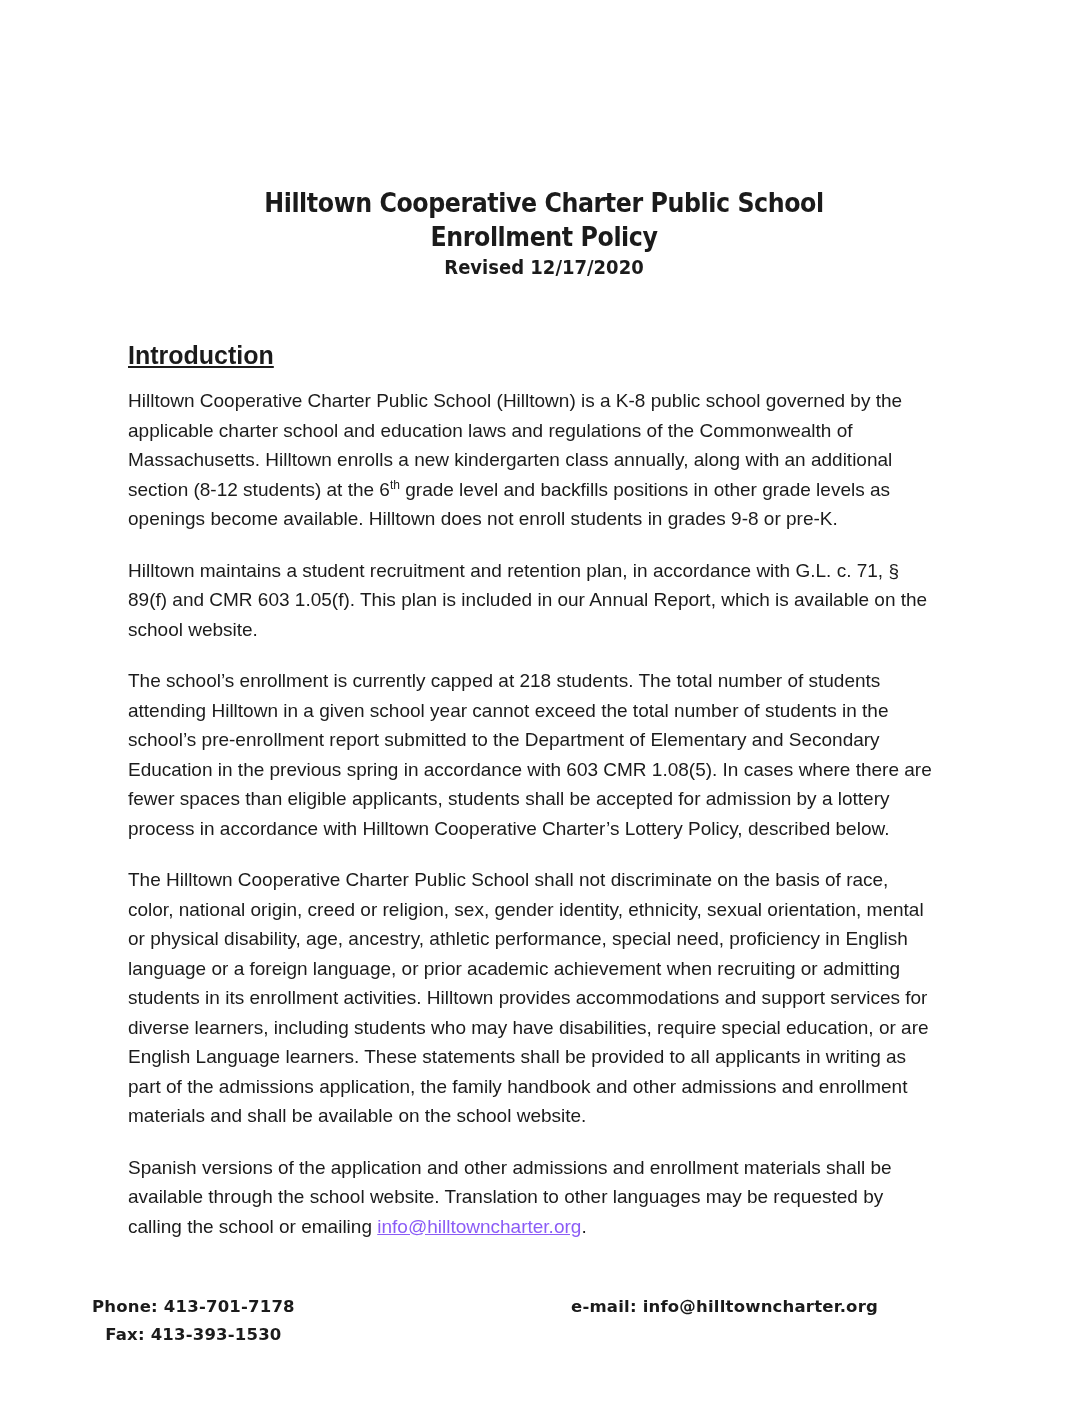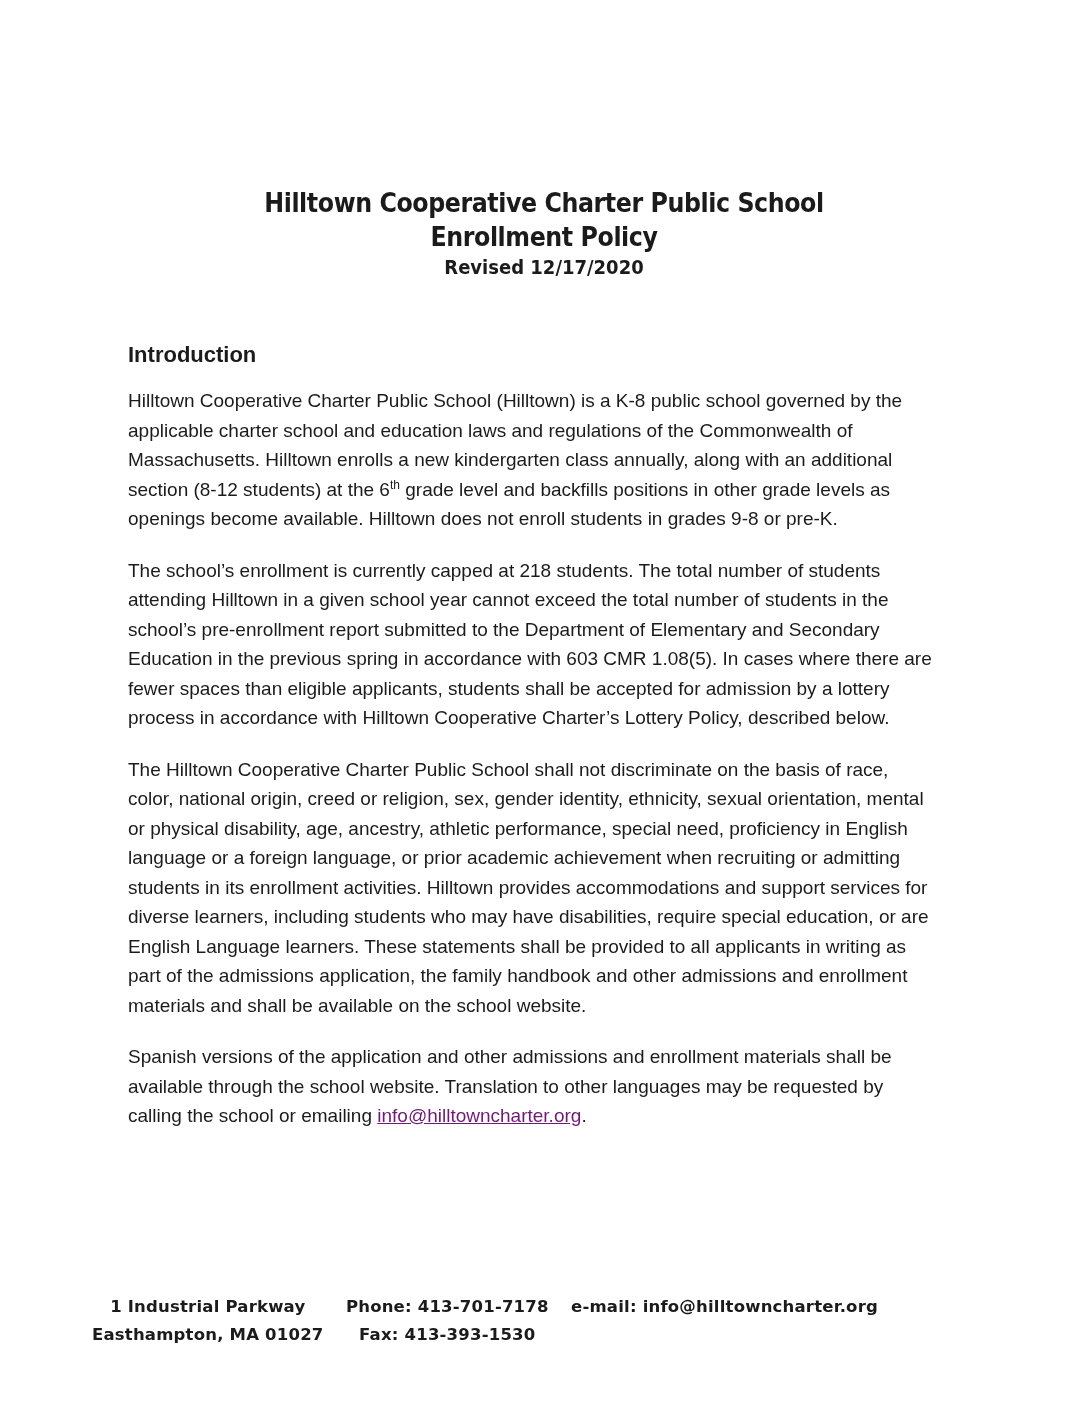--- a/index.html
+++ b/index.html
@@ -40,38 +40,39 @@
   }
   .content {
     position: absolute;
     left: 128px;
     top: 340px;
     width: 842px;
     font-size: 19px;
     line-height: 29.5px;
   }
   .heading {
-    font-size: 22px;
+    font-size: 25px;
     font-weight: bold;
     line-height: 30px;
     margin: 0 0 16px 0;
+    text-decoration: underline;
   }
   .para {
     margin: 16px 0 22px 0;
   }
   .pre {
     white-space: pre-line;
   }
   sup.ordinal {
     font-size: 12px;
     line-height: 0;
     vertical-align: super;
   }
   .email-link {
-    color: #701a75;
+    color: #8b5cf6;
     text-decoration: underline;
     cursor: pointer;
   }
   .footer {
     position: absolute;
     top: 1293px;
     left: 0;
     right: 0;
     display: flex;
     justify-content: space-between;
@@ -97,20 +98,23 @@
 
   <div class="content">
     <h2 class="heading">Introduction</h2>
 
     <p class="para"><span class="pre">Hilltown Cooperative Charter Public School (Hilltown) is a K-8 public school governed by the
 applicable charter school and education laws and regulations of the Commonwealth of
 Massachusetts. Hilltown enrolls a new kindergarten class annually, along with an additional
 section (8-12 students) at the 6</span><sup class="ordinal">th</sup><span class="pre"> grade level and backfills positions in other grade levels as
 openings become available. Hilltown does not enroll students in grades 9-8 or pre-K.</span></p>
 
+    <p class="para pre">Hilltown maintains a student recruitment and retention plan, in accordance with G.L. c. 71, §
+89(f) and CMR 603 1.05(f). This plan is included in our Annual Report, which is available on the
+school website.</p>
 
     <p class="para pre">The school’s enrollment is currently capped at 218 students. The total number of students
 attending Hilltown in a given school year cannot exceed the total number of students in the
 school’s pre-enrollment report submitted to the Department of Elementary and Secondary
 Education in the previous spring in accordance with 603 CMR 1.08(5). In cases where there are
 fewer spaces than eligible applicants, students shall be accepted for admission by a lottery
 process in accordance with Hilltown Cooperative Charter’s Lottery Policy, described below.</p>
 
     <p class="para pre">The Hilltown Cooperative Charter Public School shall not discriminate on the basis of race,
 color, national origin, creed or religion, sex, gender identity, ethnicity, sexual orientation, mental
@@ -122,24 +126,20 @@
 part of the admissions application, the family handbook and other admissions and enrollment
 materials and shall be available on the school website.</p>
 
     <p class="para"><span class="pre">Spanish versions of the application and other admissions and enrollment materials shall be
 available through the school website. Translation to other languages may be requested by
 calling the school or emailing </span><a href="#" class="email-link">info@hilltowncharter.org</a><span>.</span></p>
   </div>
 
   <div class="footer">
     <div class="footer-col">
-      <div>1 Industrial Parkway</div>
-      <div>Easthampton, MA 01027</div>
-    </div>
-    <div class="footer-col">
       <div>Phone: 413-701-7178</div>
       <div>Fax: 413-393-1530</div>
     </div>
     <div class="footer-col">
       <div>e-mail: info@hilltowncharter.org</div>
     </div>
   </div>
 
 </div>
 

